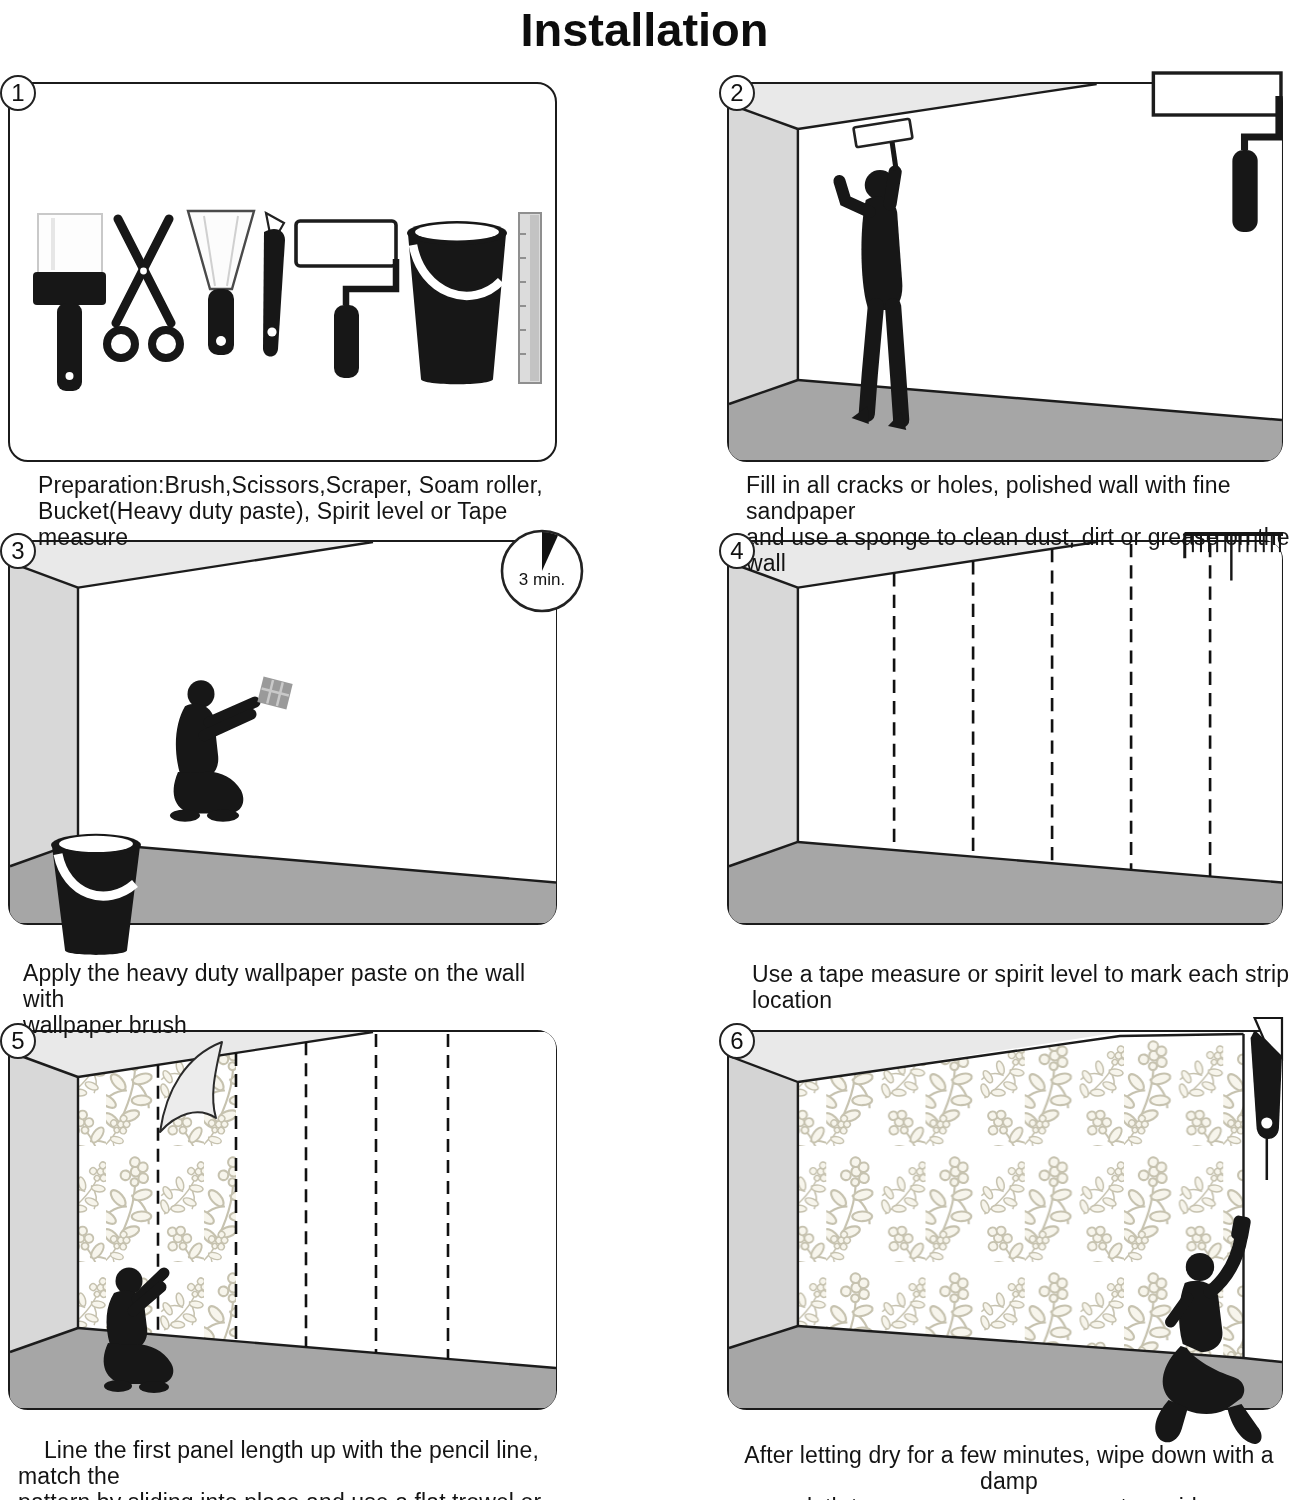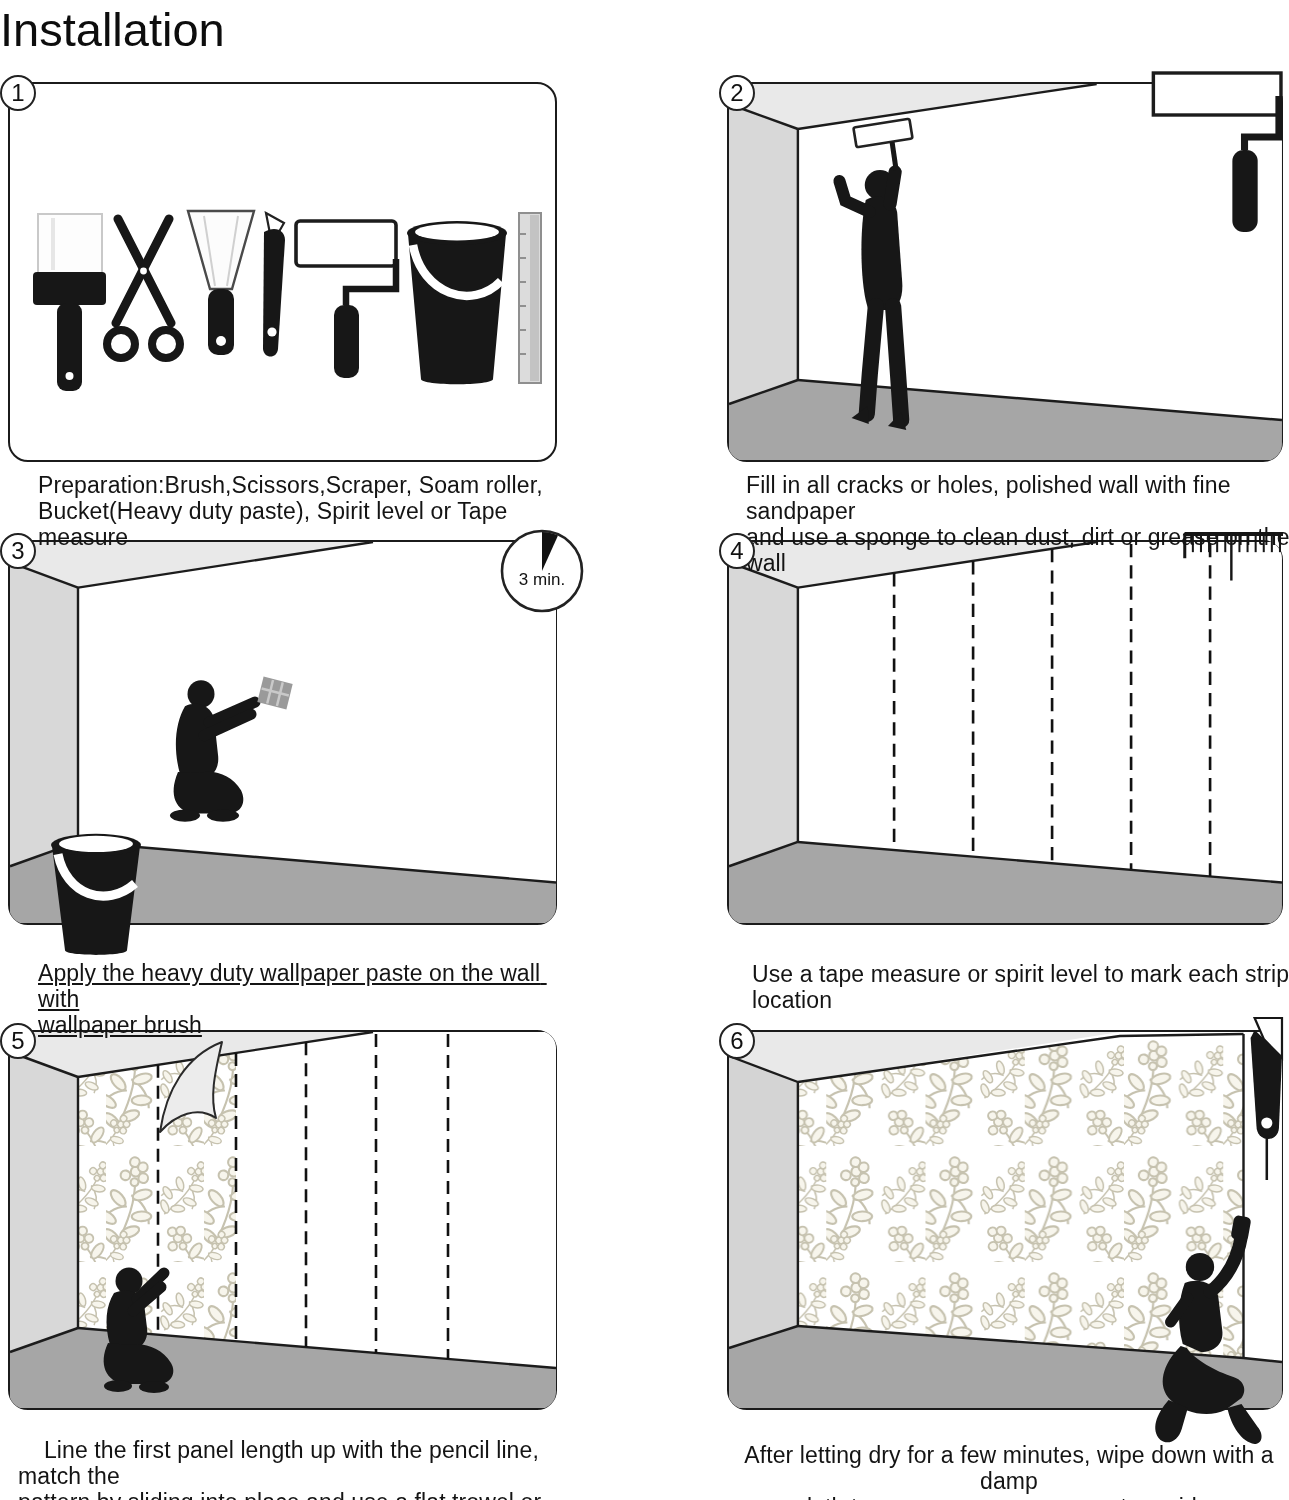--- a/index.html
+++ b/index.html
@@ -4,21 +4,21 @@
 <style>
   * { margin:0; padding:0; box-sizing:border-box; }
   html,body { background:#ffffff; }
   body {
     width:1289px; height:1500px; position:relative; overflow:hidden;
     font-family:"Liberation Sans", sans-serif; color:#161616;
   }
   #canvas { position:absolute; inset:0; }
   .page-title {
     position:absolute; top:2px; left:0; width:100%;
-    text-align:left; font-size:47px; font-weight:400; color:#0d0d0d;
+    text-align:center; font-size:47px; font-weight:700; color:#0d0d0d;
   }
   .panel {
     position:absolute; background:#fff;
     border:2.6px solid #1b1b1b; border-radius:20px;
   }
   .panel svg.art {
     position:absolute; left:-2px; top:-2px;
     width:calc(100% + 4px); height:calc(100% + 4px);
     overflow:visible; display:block;
   }
@@ -36,21 +36,21 @@
   }
   .clock {
     position:absolute; right:-30px; top:-14px; width:86px; height:86px; z-index:6;
   }
   .cap {
     position:absolute; font-size:23px; line-height:26px;
     white-space:pre-wrap; color:#141414; letter-spacing:0.1px;
   }
   .c1 { left:38px;  top:472px;  width:540px; }
   .c2 { left:746px; top:472px;  width:555px; }
-  .c3 { left:38px;  top:960px;  width:540px;text-decoration:underline; }
+  .c3 { left:23px;  top:960px;  width:540px; }
   .c4 { left:752px; top:961px;  width:545px; }
   .c5 { left:18px;  top:1437px; width:565px; }
   .c6 { left:734px; top:1442px; width:550px;text-align:center; }
 </style>
 </head>
 <body>
 
 <svg width="0" height="0" style="position:absolute" aria-hidden="true">
   <defs>
     <g id="sprig" fill="#f7f5ec" stroke="#c6c2af" stroke-width="1.4">

